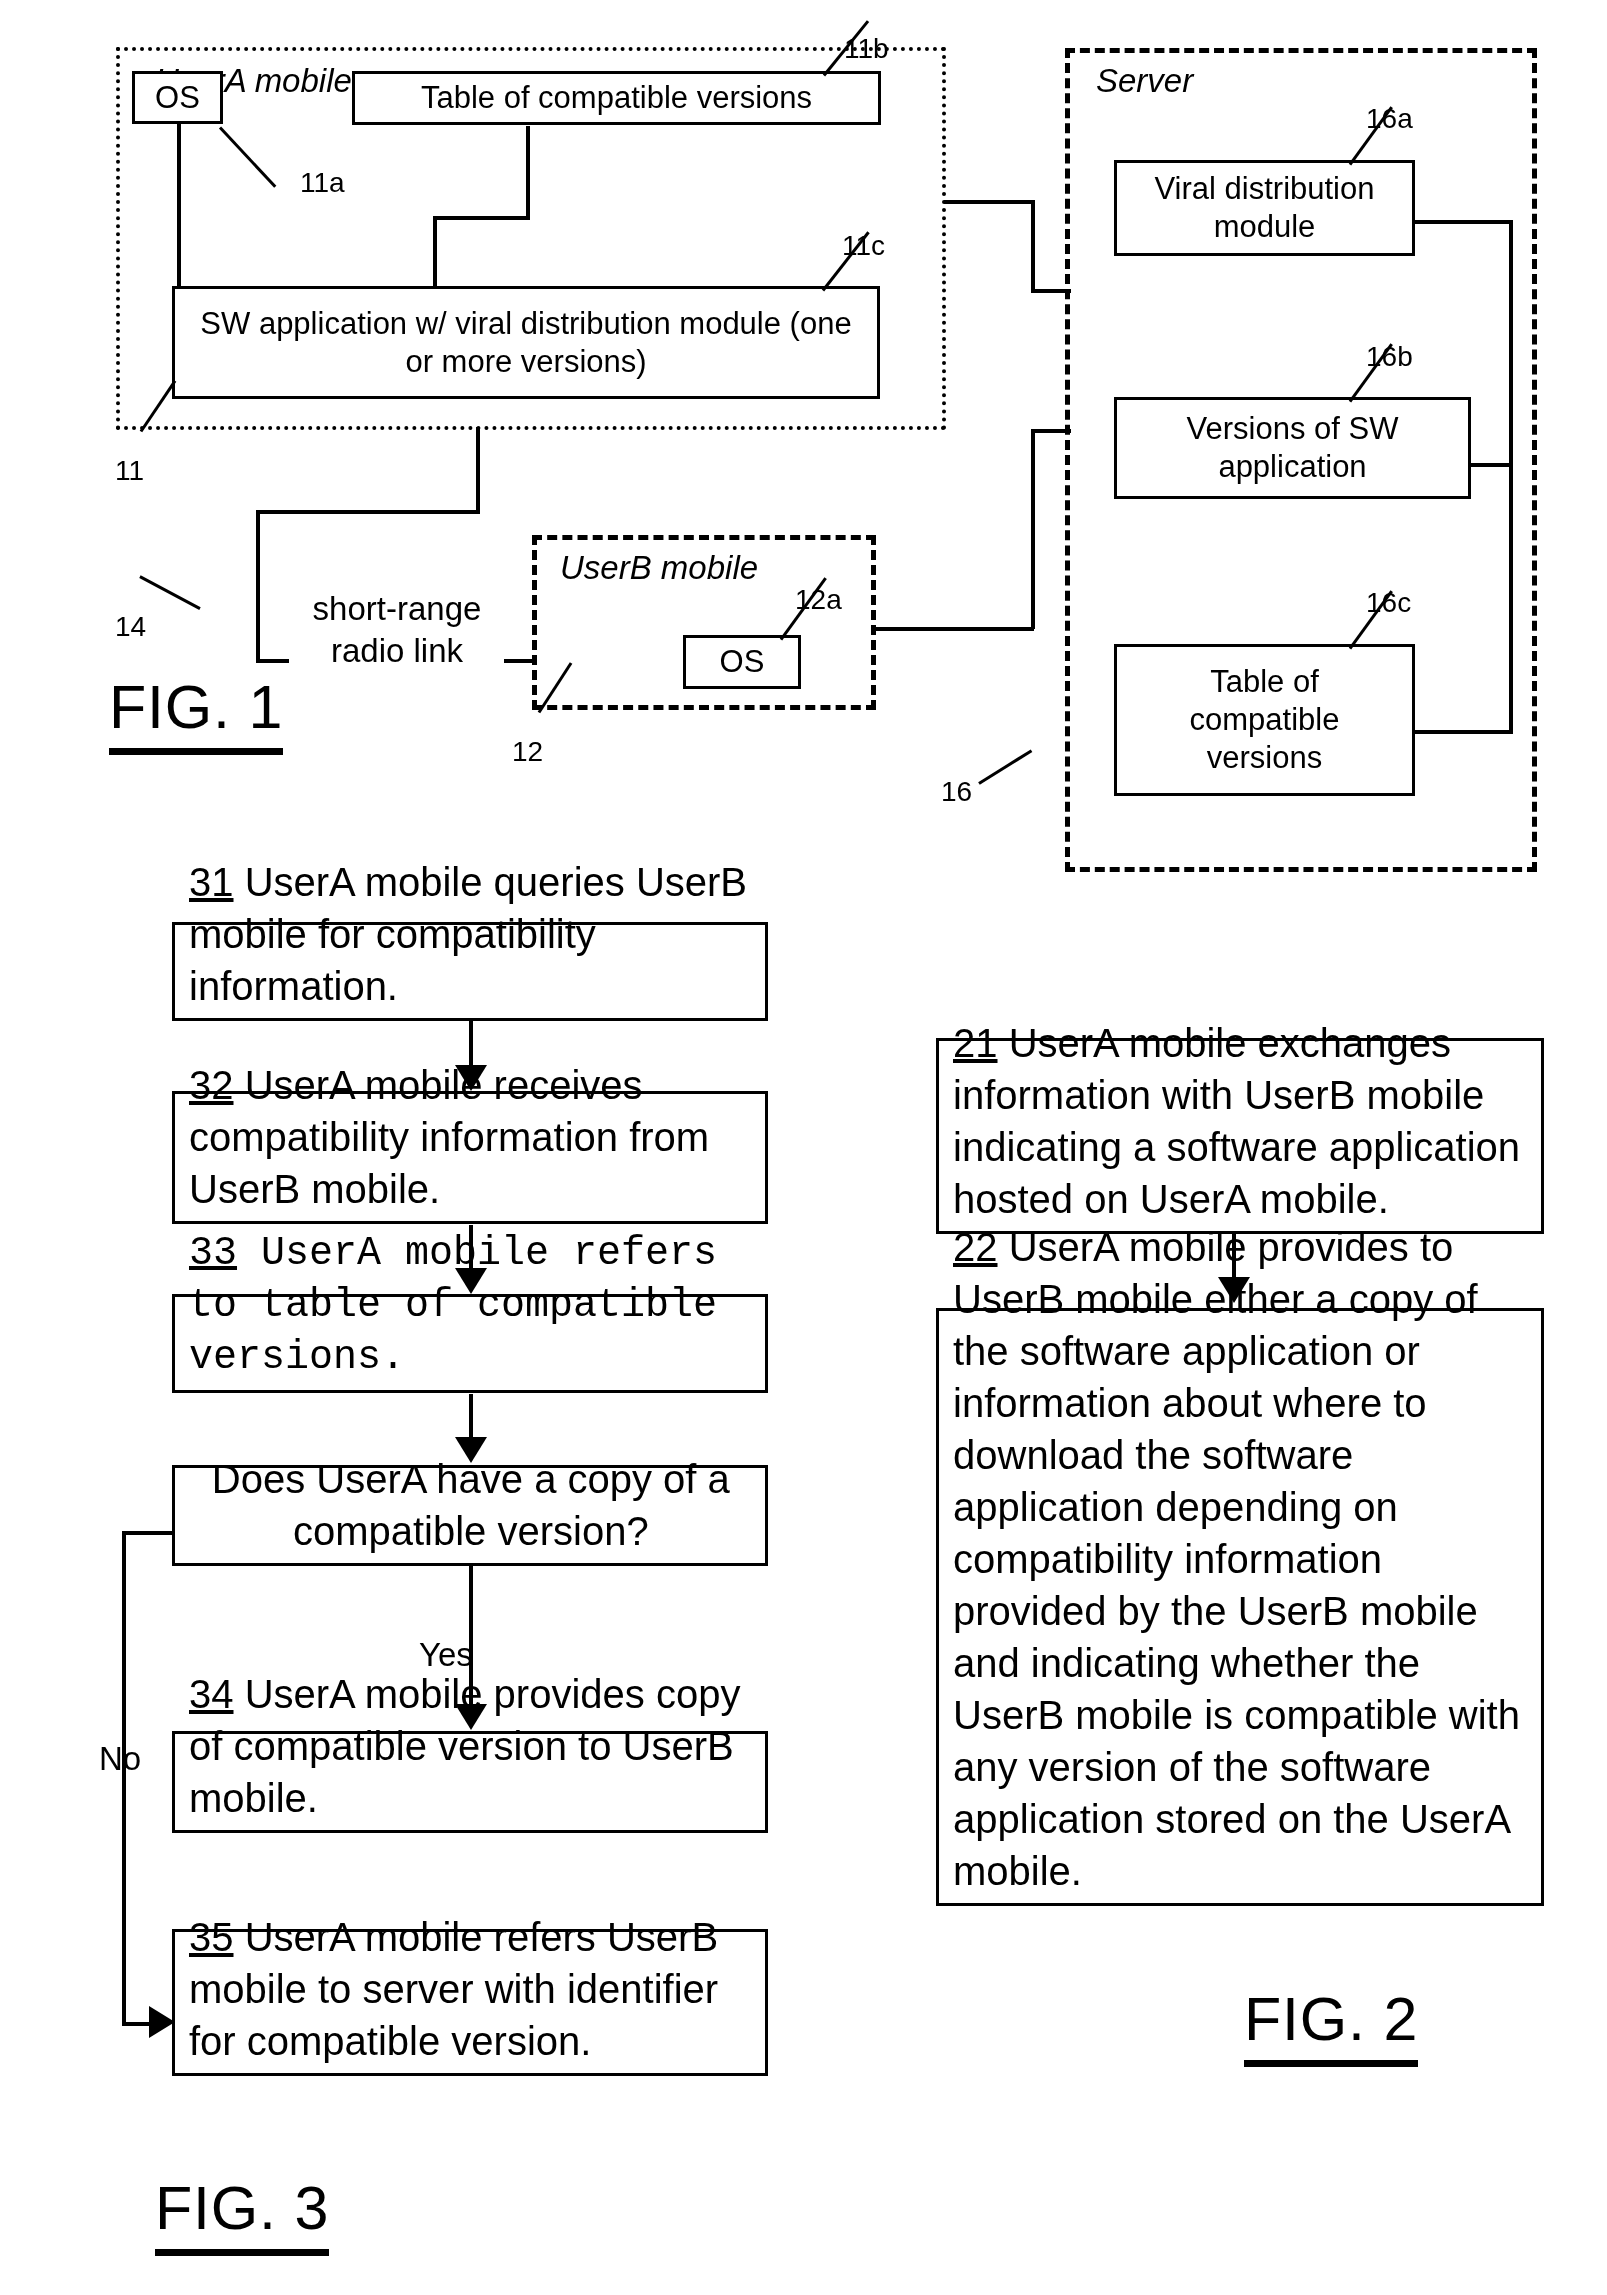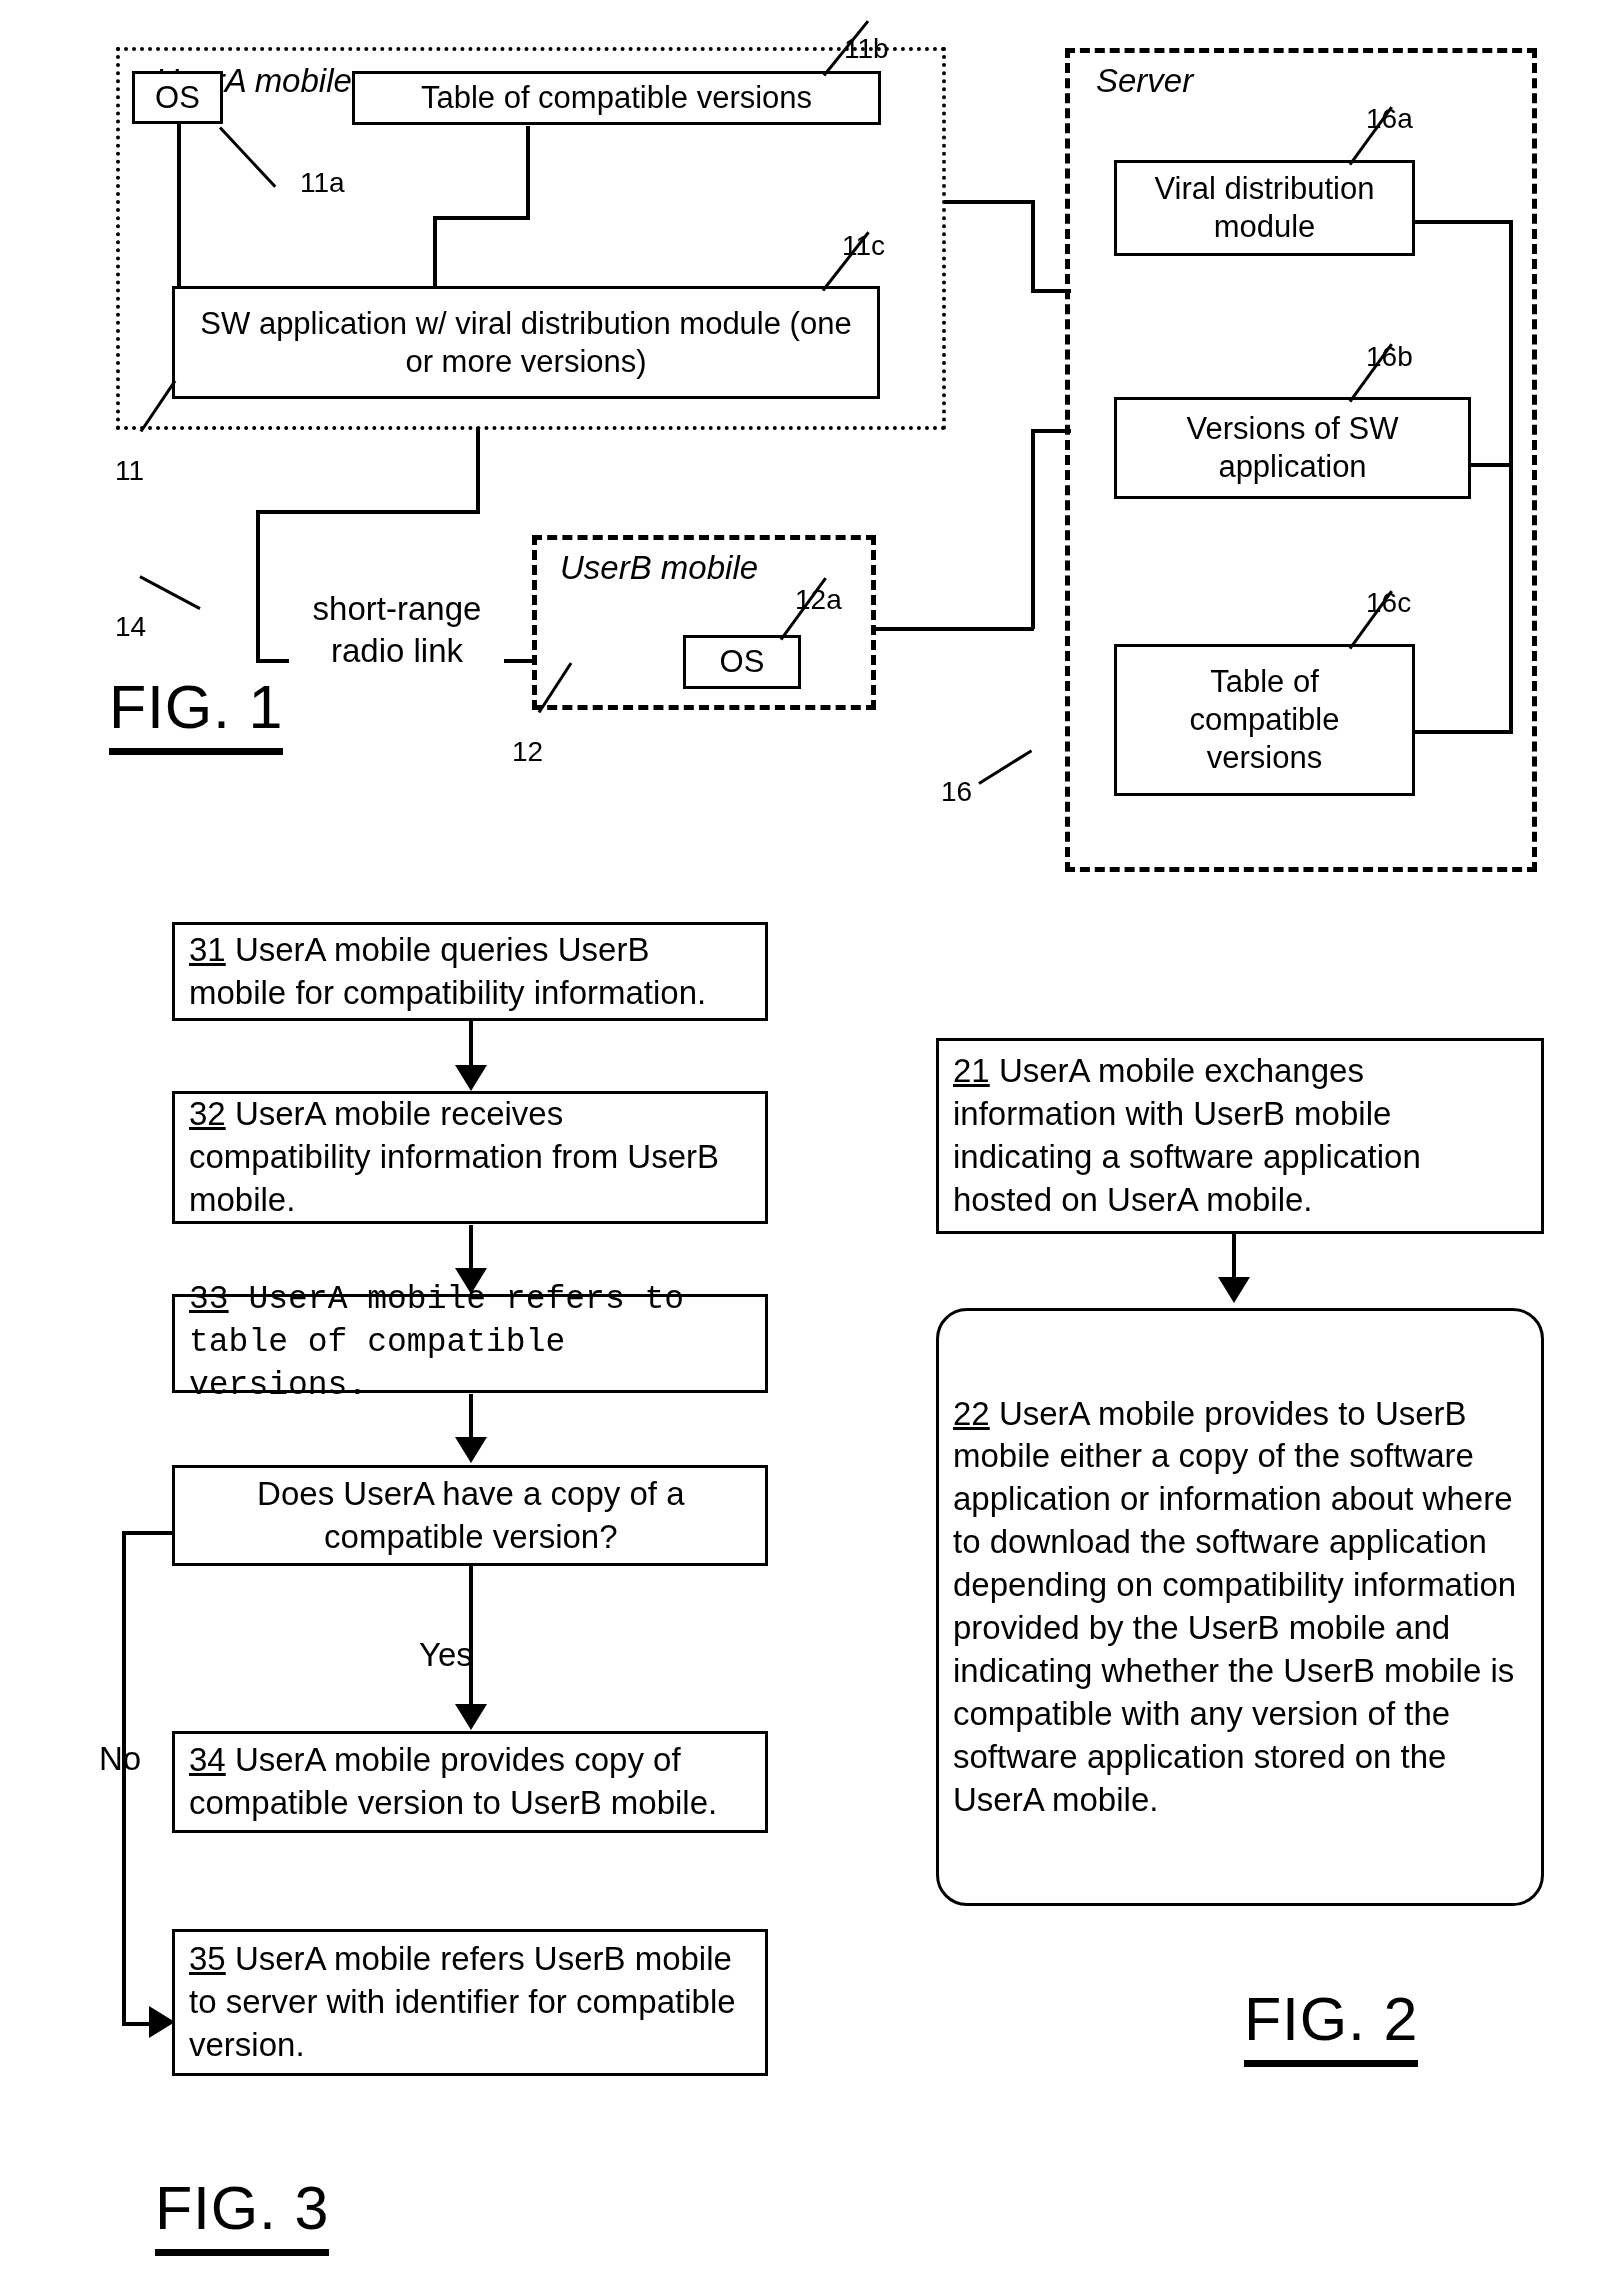--- a/index.html
+++ b/index.html
@@ -33,23 +33,23 @@
     z-index: 4;
   }
 
   
   .step {
     position: absolute;
     box-sizing: border-box;
     border: 3.9px solid #000;
     background: #fff;
     display: flex;
-    align-items: center;
+    align-items: flex-end;
     text-align: left;
-    font-size: 33px;
+    font-size: 40px;
     line-height: 1.30;
     padding: 6.2px 12.4px 6.2px 14px;
     z-index: 4;
   }
   .step.center { justify-content: center; text-align: center; }
   .step .num { text-decoration: underline; }
 
   
   .enclosure {
     position: absolute;
@@ -296,21 +296,21 @@
     <div class="step" style="left:936px; top:1038px; width:608px; height:196px;">
       <div>
         <span class="num">21</span>
         <span>UserA mobile exchanges information with UserB mobile indicating a software application hosted on UserA mobile.</span>
       </div>
     </div>
 
     <div class="vline" style="left:1232px; top:1234px; height:51px;"></div>
     <div class="arrow-down" style="left:1218px; top:1277px;"></div>
 
-    <div class="step" style="left:936px; top:1308px; width:608px; height:598px;border-radius:31px;">
+    <div class="step" style="left:936px; top:1308px; width:608px; height:598px;">
       <div>
         <span class="num">22</span>
         <span>UserA mobile provides to UserB mobile either a copy of the software application or information about where to download the software application depending on compatibility information provided by the UserB mobile and indicating whether the UserB mobile is compatible with any version of the software application stored on the UserA mobile.</span>
       </div>
     </div>
 
     <div class="figcap" style="left:1244px; top:1984px;">FIG. 2</div>
   </div>
 
 </div>

